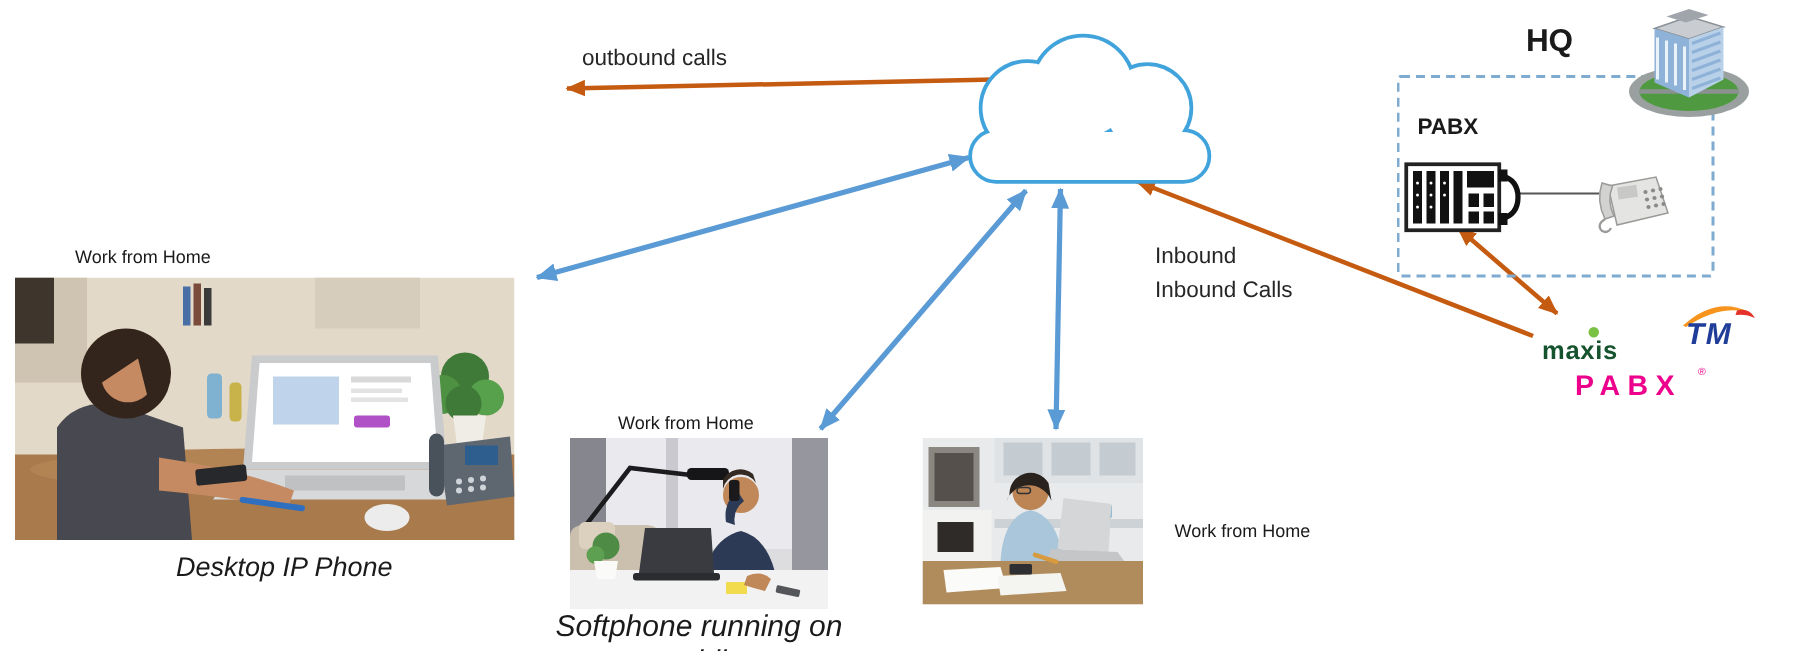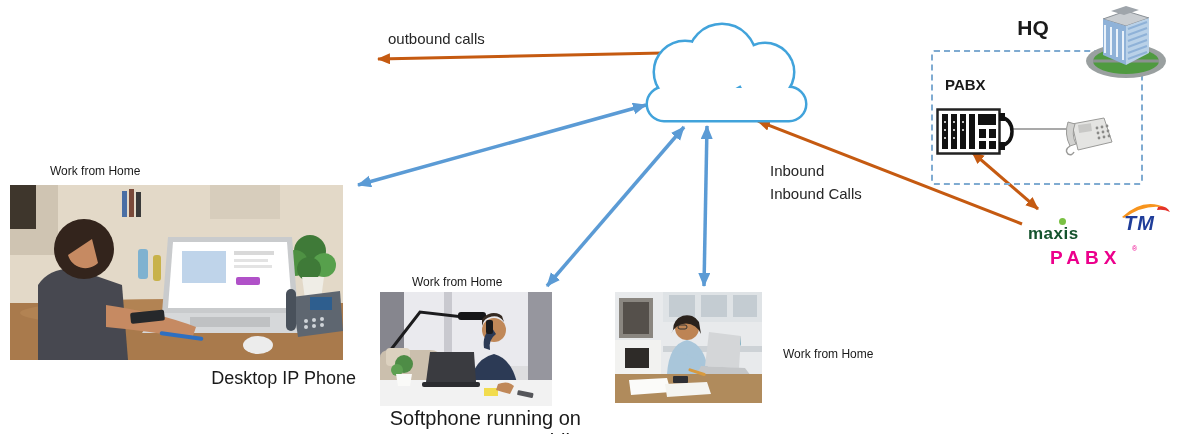--- a/index.html
+++ b/index.html
@@ -32,21 +32,21 @@
   .logo-tm .txt{position:absolute;left:4px;top:10px;font-size:20px;font-weight:700;
     font-style:italic;color:#1F3D99;letter-spacing:1px;}
   .logo-time{left:1050px;top:247px;width:92px;height:24px;}
   .logo-time .txt{position:absolute;left:0;top:0;font-size:19px;font-weight:700;
     letter-spacing:5px;color:#EC008C;}
   .logo-time .reg{position:absolute;left:82px;top:-2px;font-size:7px;color:#EC008C;}
   .tag{position:absolute;font-size:12px;color:#1a1a1a;margin-left:16px;}
   .tag-desktop{left:34px;top:164px;}
   .tag-mobile{left:396px;top:275px;}
   .tag-pc{left:767px;top:347px;}
-  .caption{position:absolute;text-align:right;color:#1a1a1a;}
+  .caption{position:absolute;text-align:center;color:#1a1a1a;font-style:italic;}
   .caption-desktop{left:23px;top:368px;width:333px;font-size:18px;}
   .caption-mobile{left:351px;top:407px;width:230px;font-size:20px;}
   .caption-pc{left:596px;top:409px;width:190px;font-size:16px;}
   .photo{position:absolute;}
   .photo-desktop{left:10px;top:185px;}
   .photo-mobile{left:380px;top:292px;}
   .photo-pc{left:615px;top:292px;}
 </style>
 </head>
 <body>

